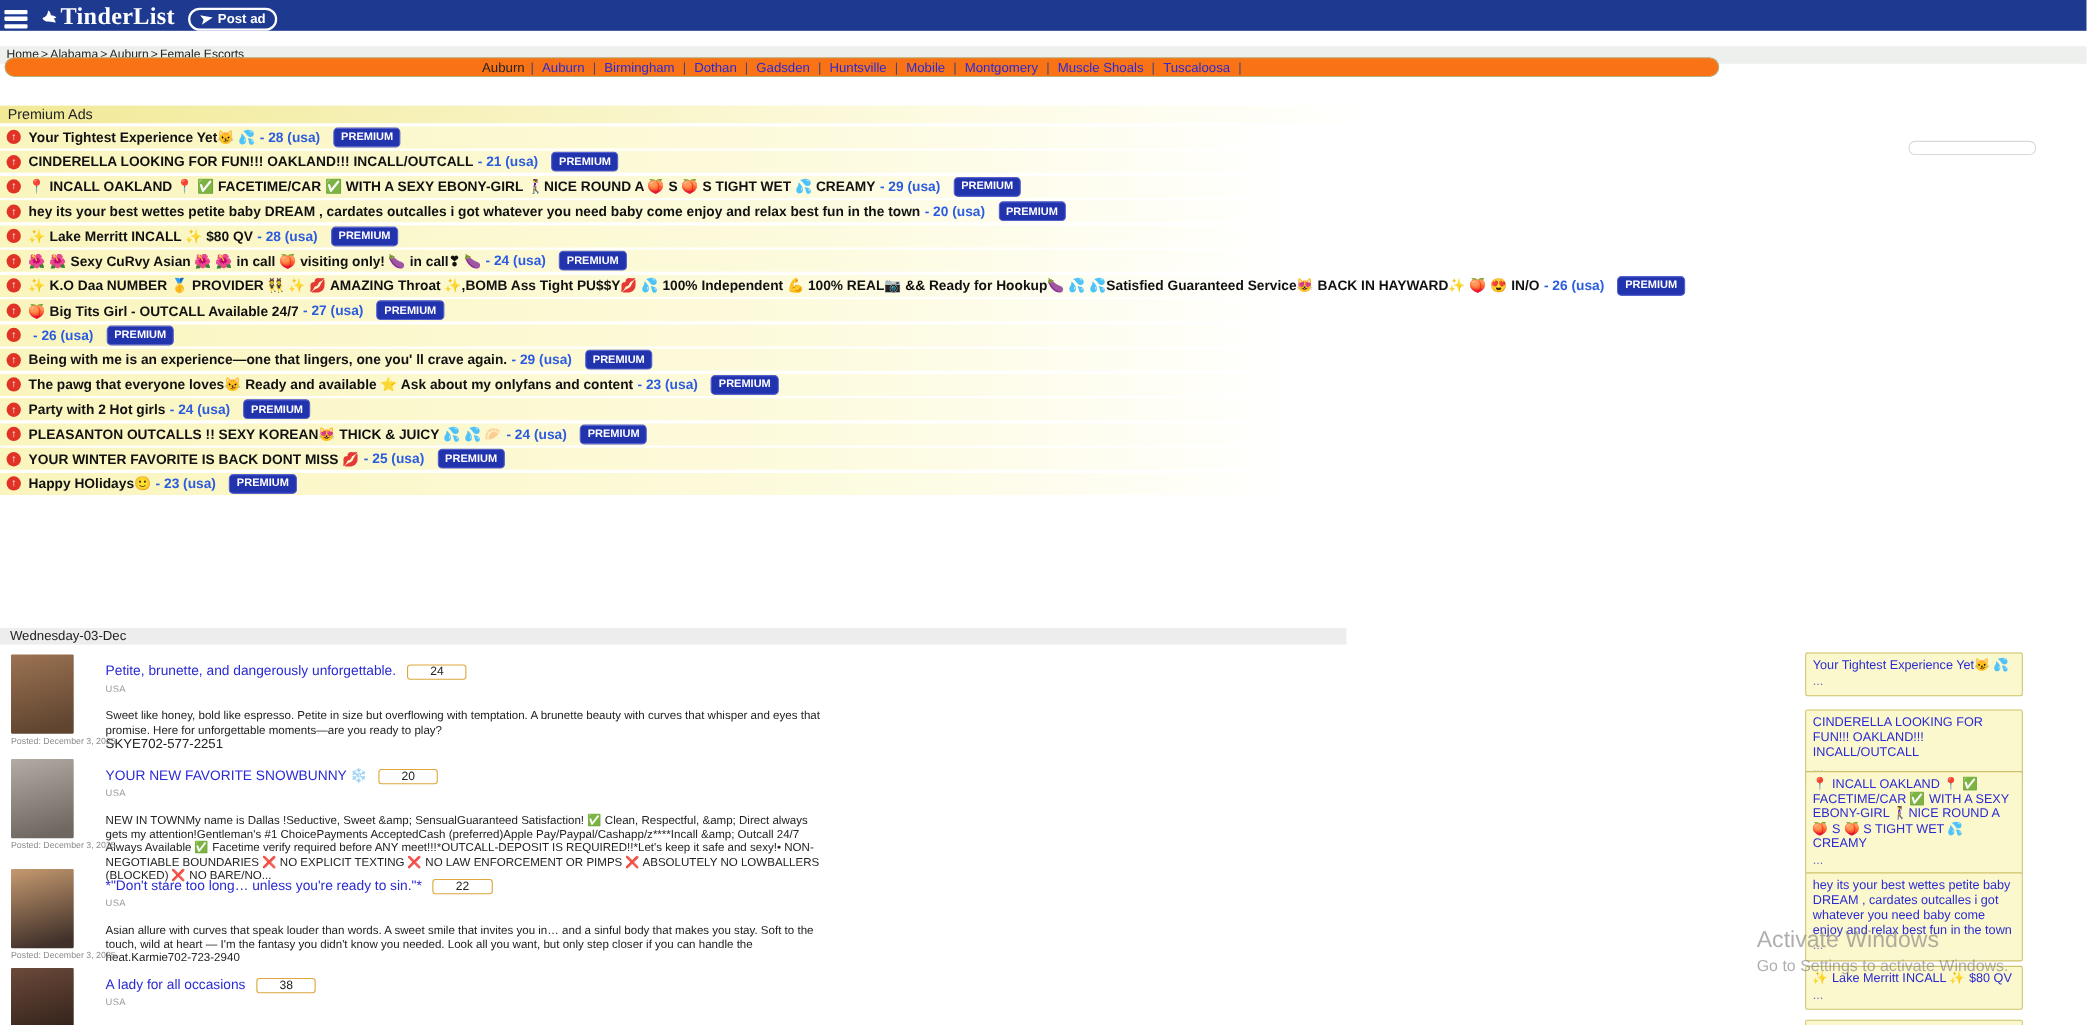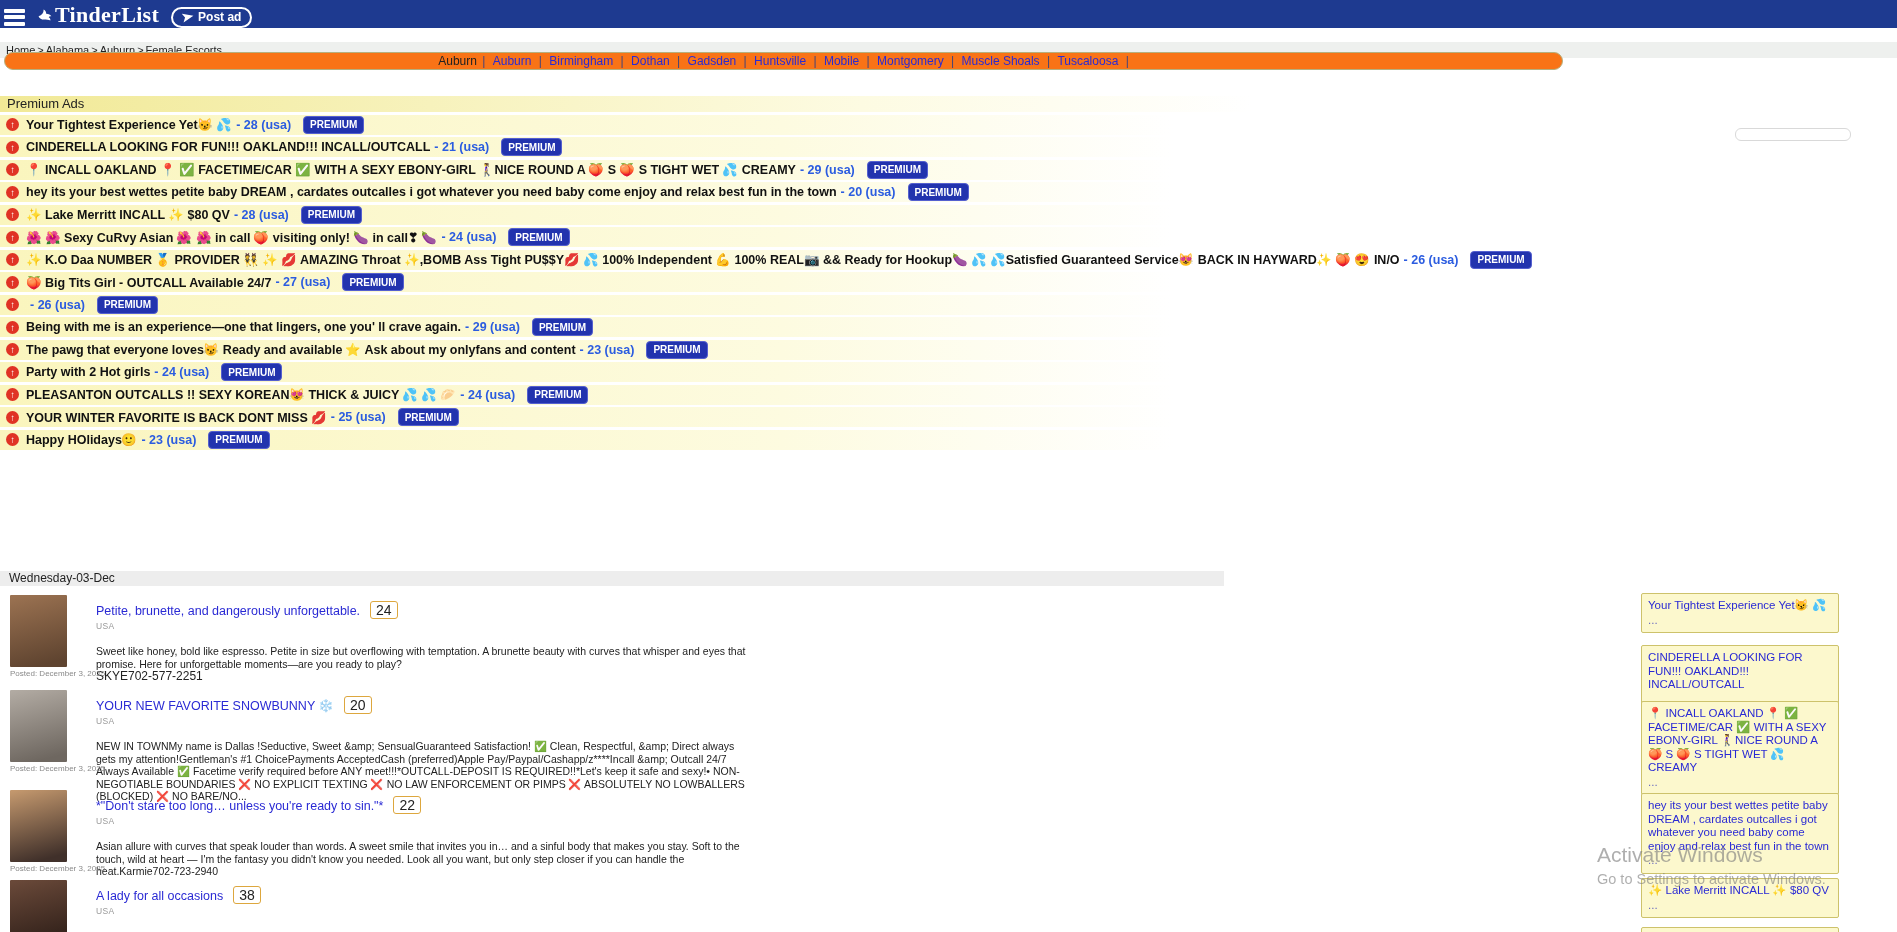--- a/index.html
+++ b/index.html
@@ -53,21 +53,21 @@
 
   
   .datebar{position:absolute;top:571px;left:0;width:1224px;height:15px;background:#ededed;
            font-size:12px;line-height:15px;padding-left:9px;box-sizing:border-box}
   .listings{position:absolute;top:590px;left:0;width:1060px;height:342px;overflow:hidden}
   .listing{position:absolute;left:0;width:100%}
   .thumb{position:absolute;left:10px;top:5px;width:57px;height:72px;border-radius:1px}
   .posted{position:absolute;left:10px;top:79px;font-size:8px;color:#8a8a8a;white-space:nowrap}
   .lbody{margin-left:96px;padding-top:11px}
   .ltitle{color:#2a2ad4;font-size:12.5px}
-  .agebox{display:inline-block;border:1px solid #dda73e;border-radius:3px;padding:0 5px;font-size:14px;
+  .agebox{display:inline-block;border:1px solid #dda73e;border-radius:3px;padding:0 20px;font-size:11px;
           color:#222;margin-left:10px;background:#fff}
   .lcountry{font-size:8.5px;color:#999;margin-top:2px;letter-spacing:.3px}
   .ldesc{font-size:10.5px;color:#222;margin-top:14px;max-width:660px;line-height:12.5px}
   .ldesc2{font-size:12px;color:#222;line-height:12.5px}
 
   
   .sidebar{position:absolute;left:1641px;top:593px;width:198px;height:339px;overflow:hidden}
   .sbox{position:absolute;left:0;width:184px;background:#fcf8cd;border:1px solid #cdc26b;border-radius:2px;
         padding:5px 6px;font-size:11.5px;line-height:13.5px}
   .sbox a{color:#2a2ad4;display:block}

